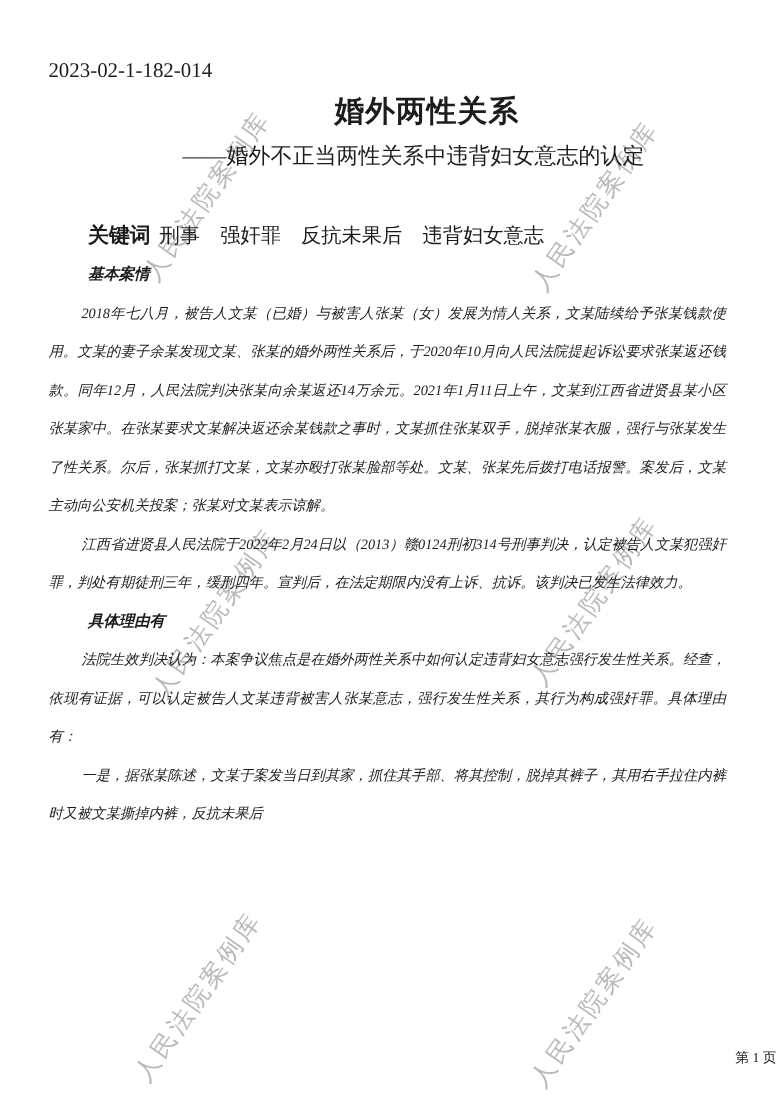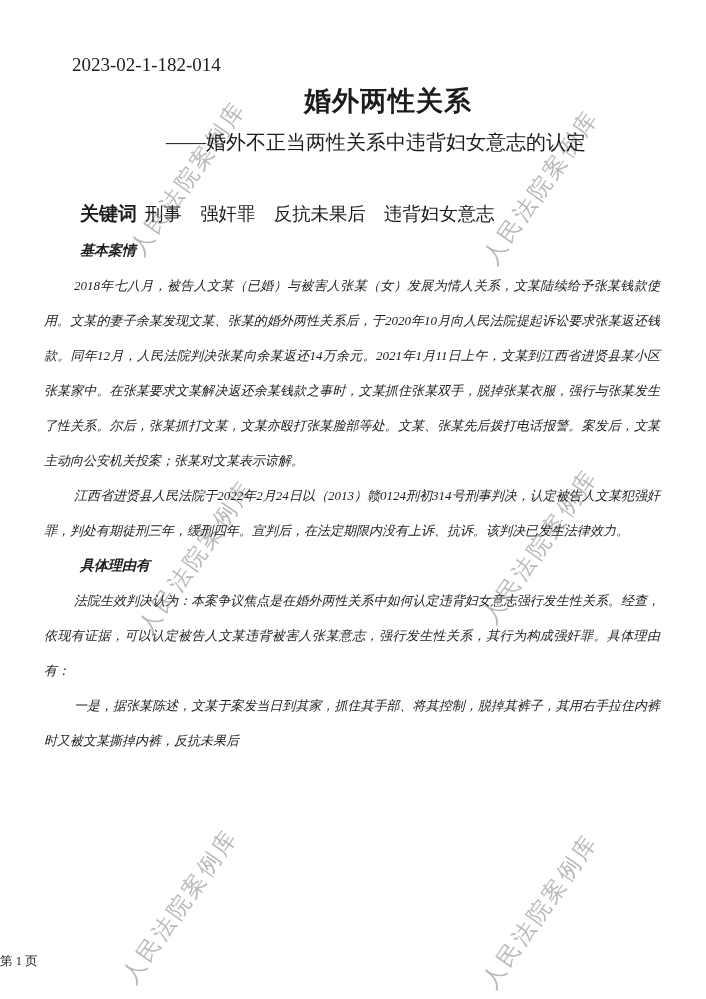--- a/index.html
+++ b/index.html
@@ -31,21 +31,20 @@
   .wm-3 { left: 196px; top: 557px; }
   .wm-4 { left: 540px; top: 546px; }
   .wm-5 { left: 180px; top: 906px; }
   .wm-6 { left: 540px; top: 911px; }
   
   .content { position: absolute; left: 44px; right: 46px; top: 0; z-index: 1; }
   .doc-number {
     margin-top: 54px;
     font-size: 19px;
     line-height: 22px;
-    margin-left: 28px;
   }
   .title {
     margin: 10px 0 0 0;
     text-align: center;
     font-size: 27px;
     line-height: 30px;
     font-weight: bold;
     letter-spacing: 1px;
     transform: translateX(36px);
   }
@@ -57,21 +56,21 @@
     transform: translateX(24px);
   }
   .keywords {
     margin: 43px 0 0 0;
     font-size: 18.4px;
     line-height: 35px;
     text-indent: 36px;
     white-space: pre-wrap;
   }
   .kw-label {
-    font-family: Liberation Mono, monospace;
+    font-family: Liberation Serif, serif;
     font-weight: bold;
     font-size: 19px;
   }
   .kw-terms { margin-left: 8px; }
   .sec-heading {
     margin: 0;
     font-family: "Liberation Sans", sans-serif;
     font-size: 14px;
     font-weight: bold;
     line-height: 35px;
@@ -84,21 +83,21 @@
     line-height: 35px;
     text-align: justify;
     text-indent: 30px;
     font-style: italic;
   }
   
   .footer {
     position: absolute;
     left: 0; right: 0;
     top: 953px;
-    text-align: left;
+    text-align: right;
     font-size: 12.5px;
     z-index: 1;
   }
 </style>
 </head>
 <body>
 
 <div class="page">
 
   <div class="wm-layer">

